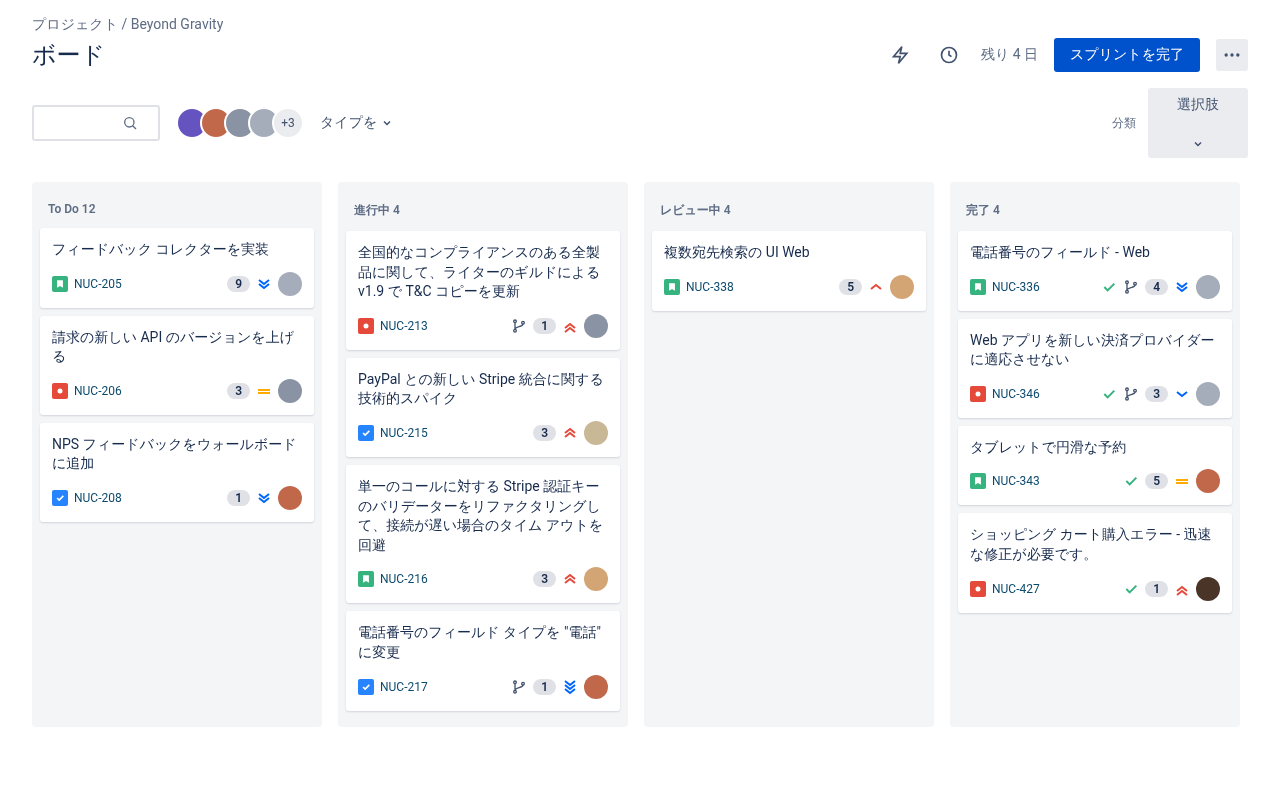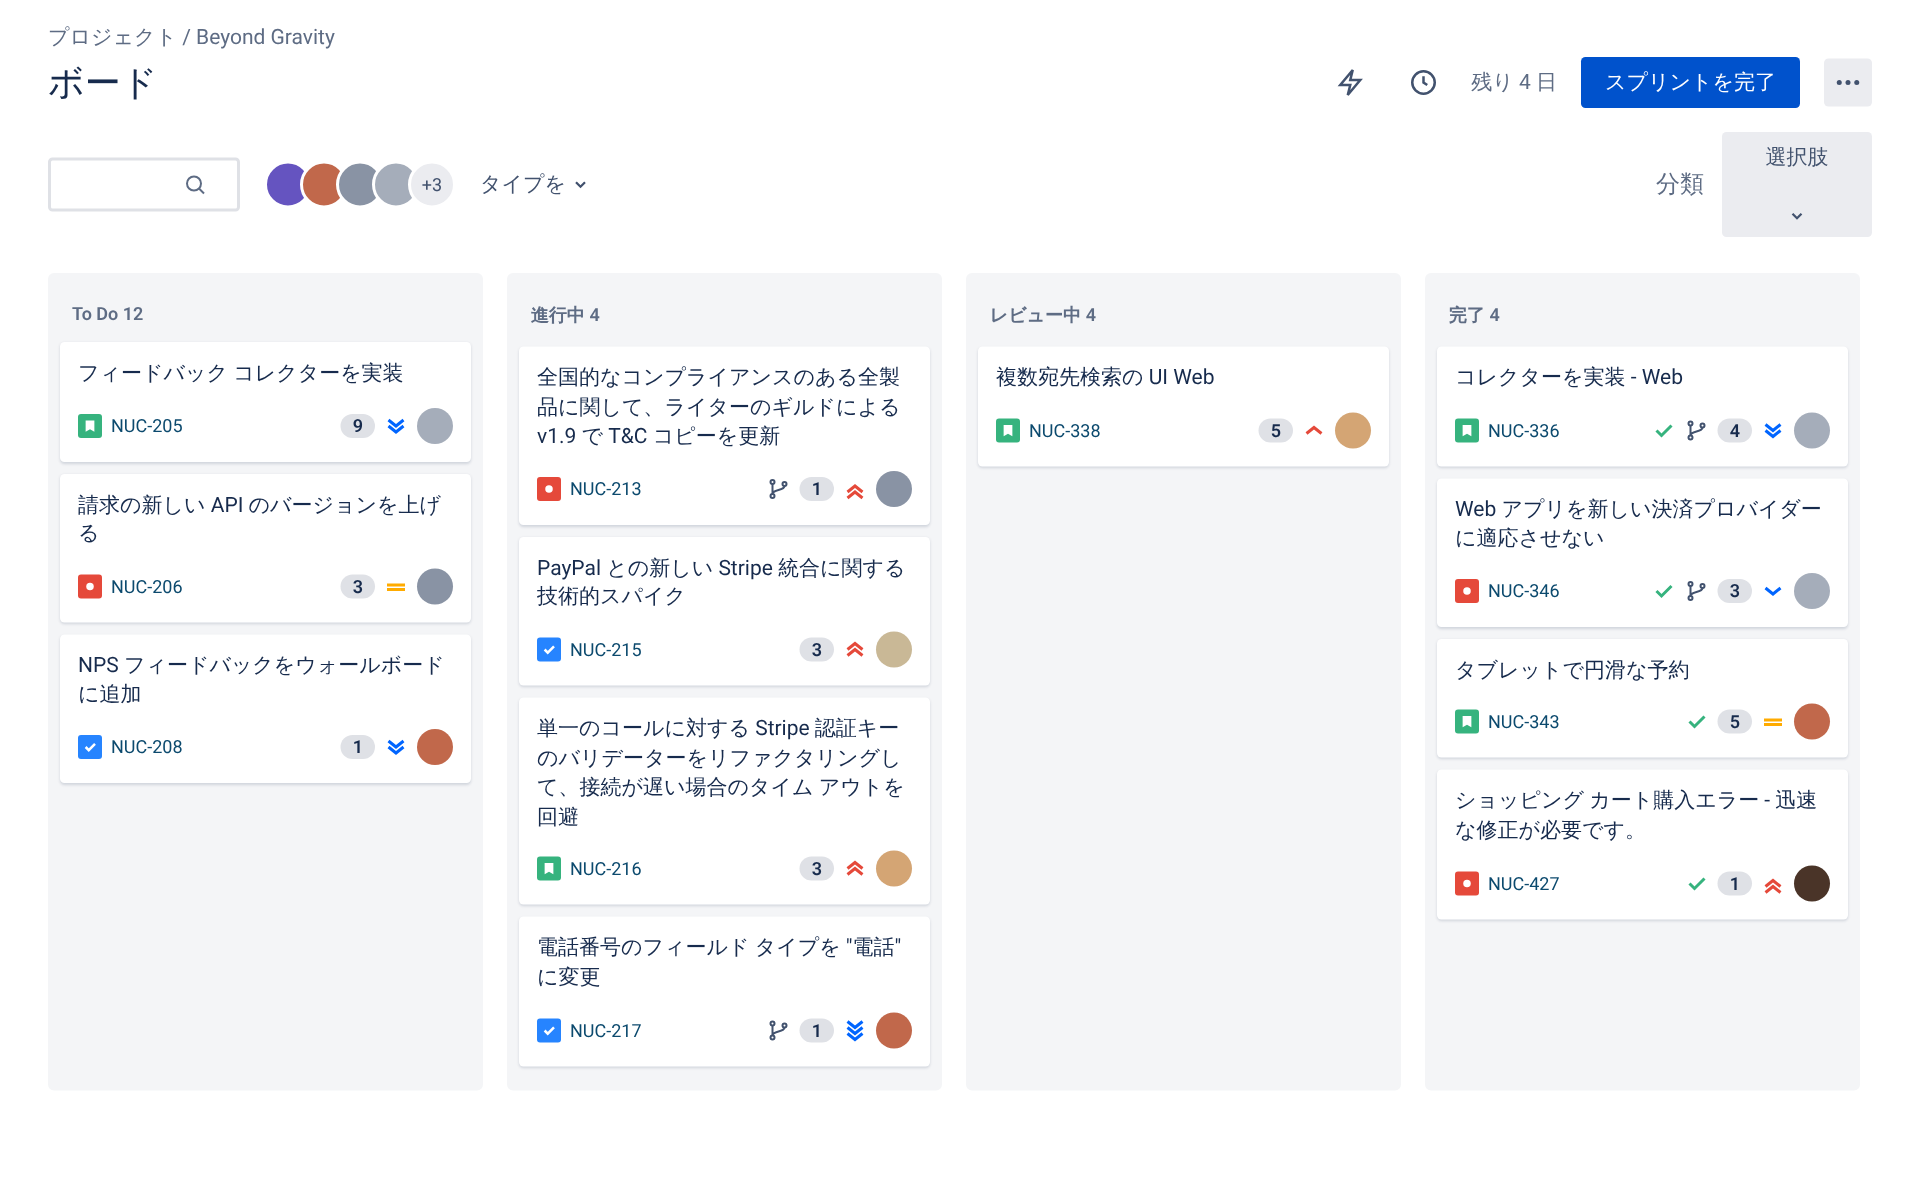--- a/index.html
+++ b/index.html
@@ -17,21 +17,21 @@
 .toolbar { display: flex; align-items: center; justify-content: space-between; margin-bottom: 24px; }
 .toolbar-left { display: flex; align-items: center; gap: 16px; }
 .search-box { display: flex; align-items: center; border: 2px solid #DFE1E6; border-radius: 3px; padding: 4px 8px; width: 128px; height: 36px; }
 .search-box input { border: none; outline: none; width: 80px; font-size: 14px; }
 .avatars { display: flex; align-items: center; }
 .avatar { width: 32px; height: 32px; border-radius: 50%; border: 2px solid #fff; margin-left: -8px; background: #ccc; display:flex;align-items:center;justify-content:center;font-size:12px;color:#42526E;}
 .avatar:first-child { margin-left: 0; }
 .avatar-more { background: #EBECF0; font-size: 12px; color: #42526E; }
 .epic-btn { background: none; border: none; color: #42526E; font-size: 14px; cursor: pointer; display: flex; align-items: center; gap: 4px; }
 .toolbar-right { display: flex; align-items: center; gap: 12px; }
-.group-label { color: #5E6C84; font-size: 16px; text-align: right; }
+.group-label { color: #5E6C84; font-size: 12px; text-align: right; }
 .select-box { background: #EBECF0; border: none; padding: 8px 12px; border-radius: 3px; font-size: 14px; cursor: pointer; display: flex; align-items: center; gap: 24px; color:#42526E; min-width:100px; justify-content:space-between;flex-direction:column;}
 .board { display: flex; gap: 16px; }
 .column { width: 290px; background: #F4F5F7; border-radius: 4px; padding: 8px; min-height: 500px; }
 .column-header { font-size: 12px; color: #5E6C84; text-transform: none; padding: 12px 8px; font-weight: 600; }
 .card { background: #fff; border-radius: 3px; box-shadow: 0 1px 2px rgba(9,30,66,0.15); padding: 12px; margin-bottom: 8px; cursor: pointer; }
 .card-title { color: #172B4D; font-size: 14px; line-height: 1.4; margin-bottom: 12px; }
 .card-footer { display: flex; align-items: center; justify-content: space-between; }
 .card-left { display: flex; align-items: center; gap: 6px; }
 .card-right { display: flex; align-items: center; gap: 6px; }
 .issue-icon { width: 16px; height: 16px; border-radius: 2px; display: flex; align-items: center; justify-content: center; flex-shrink: 0; }
@@ -328,21 +328,21 @@
                 </svg>
               </span>
           <span class="assignee" style="background:#D4A574"></span>
         </div>
       </div>
     </div>
       </div>
       <div class="column">
         <div class="column-header">完了 4</div>
         <div class="card">
-      <div class="card-title">コレクターを実装 - Web</div>
+      <div class="card-title">電話番号のフィールド - Web</div>
       <div class="card-footer">
         <div class="card-left">
           <span class="issue-icon issue-story">
                 <svg width="10" height="10" viewBox="0 0 24 24" fill="white">
                   <path d="M5 3h14v18l-7-4-7 4z"></path>
                 </svg>
               </span>
           <span class="issue-key">NUC-336</span>
         </div>
         <div class="card-right">

